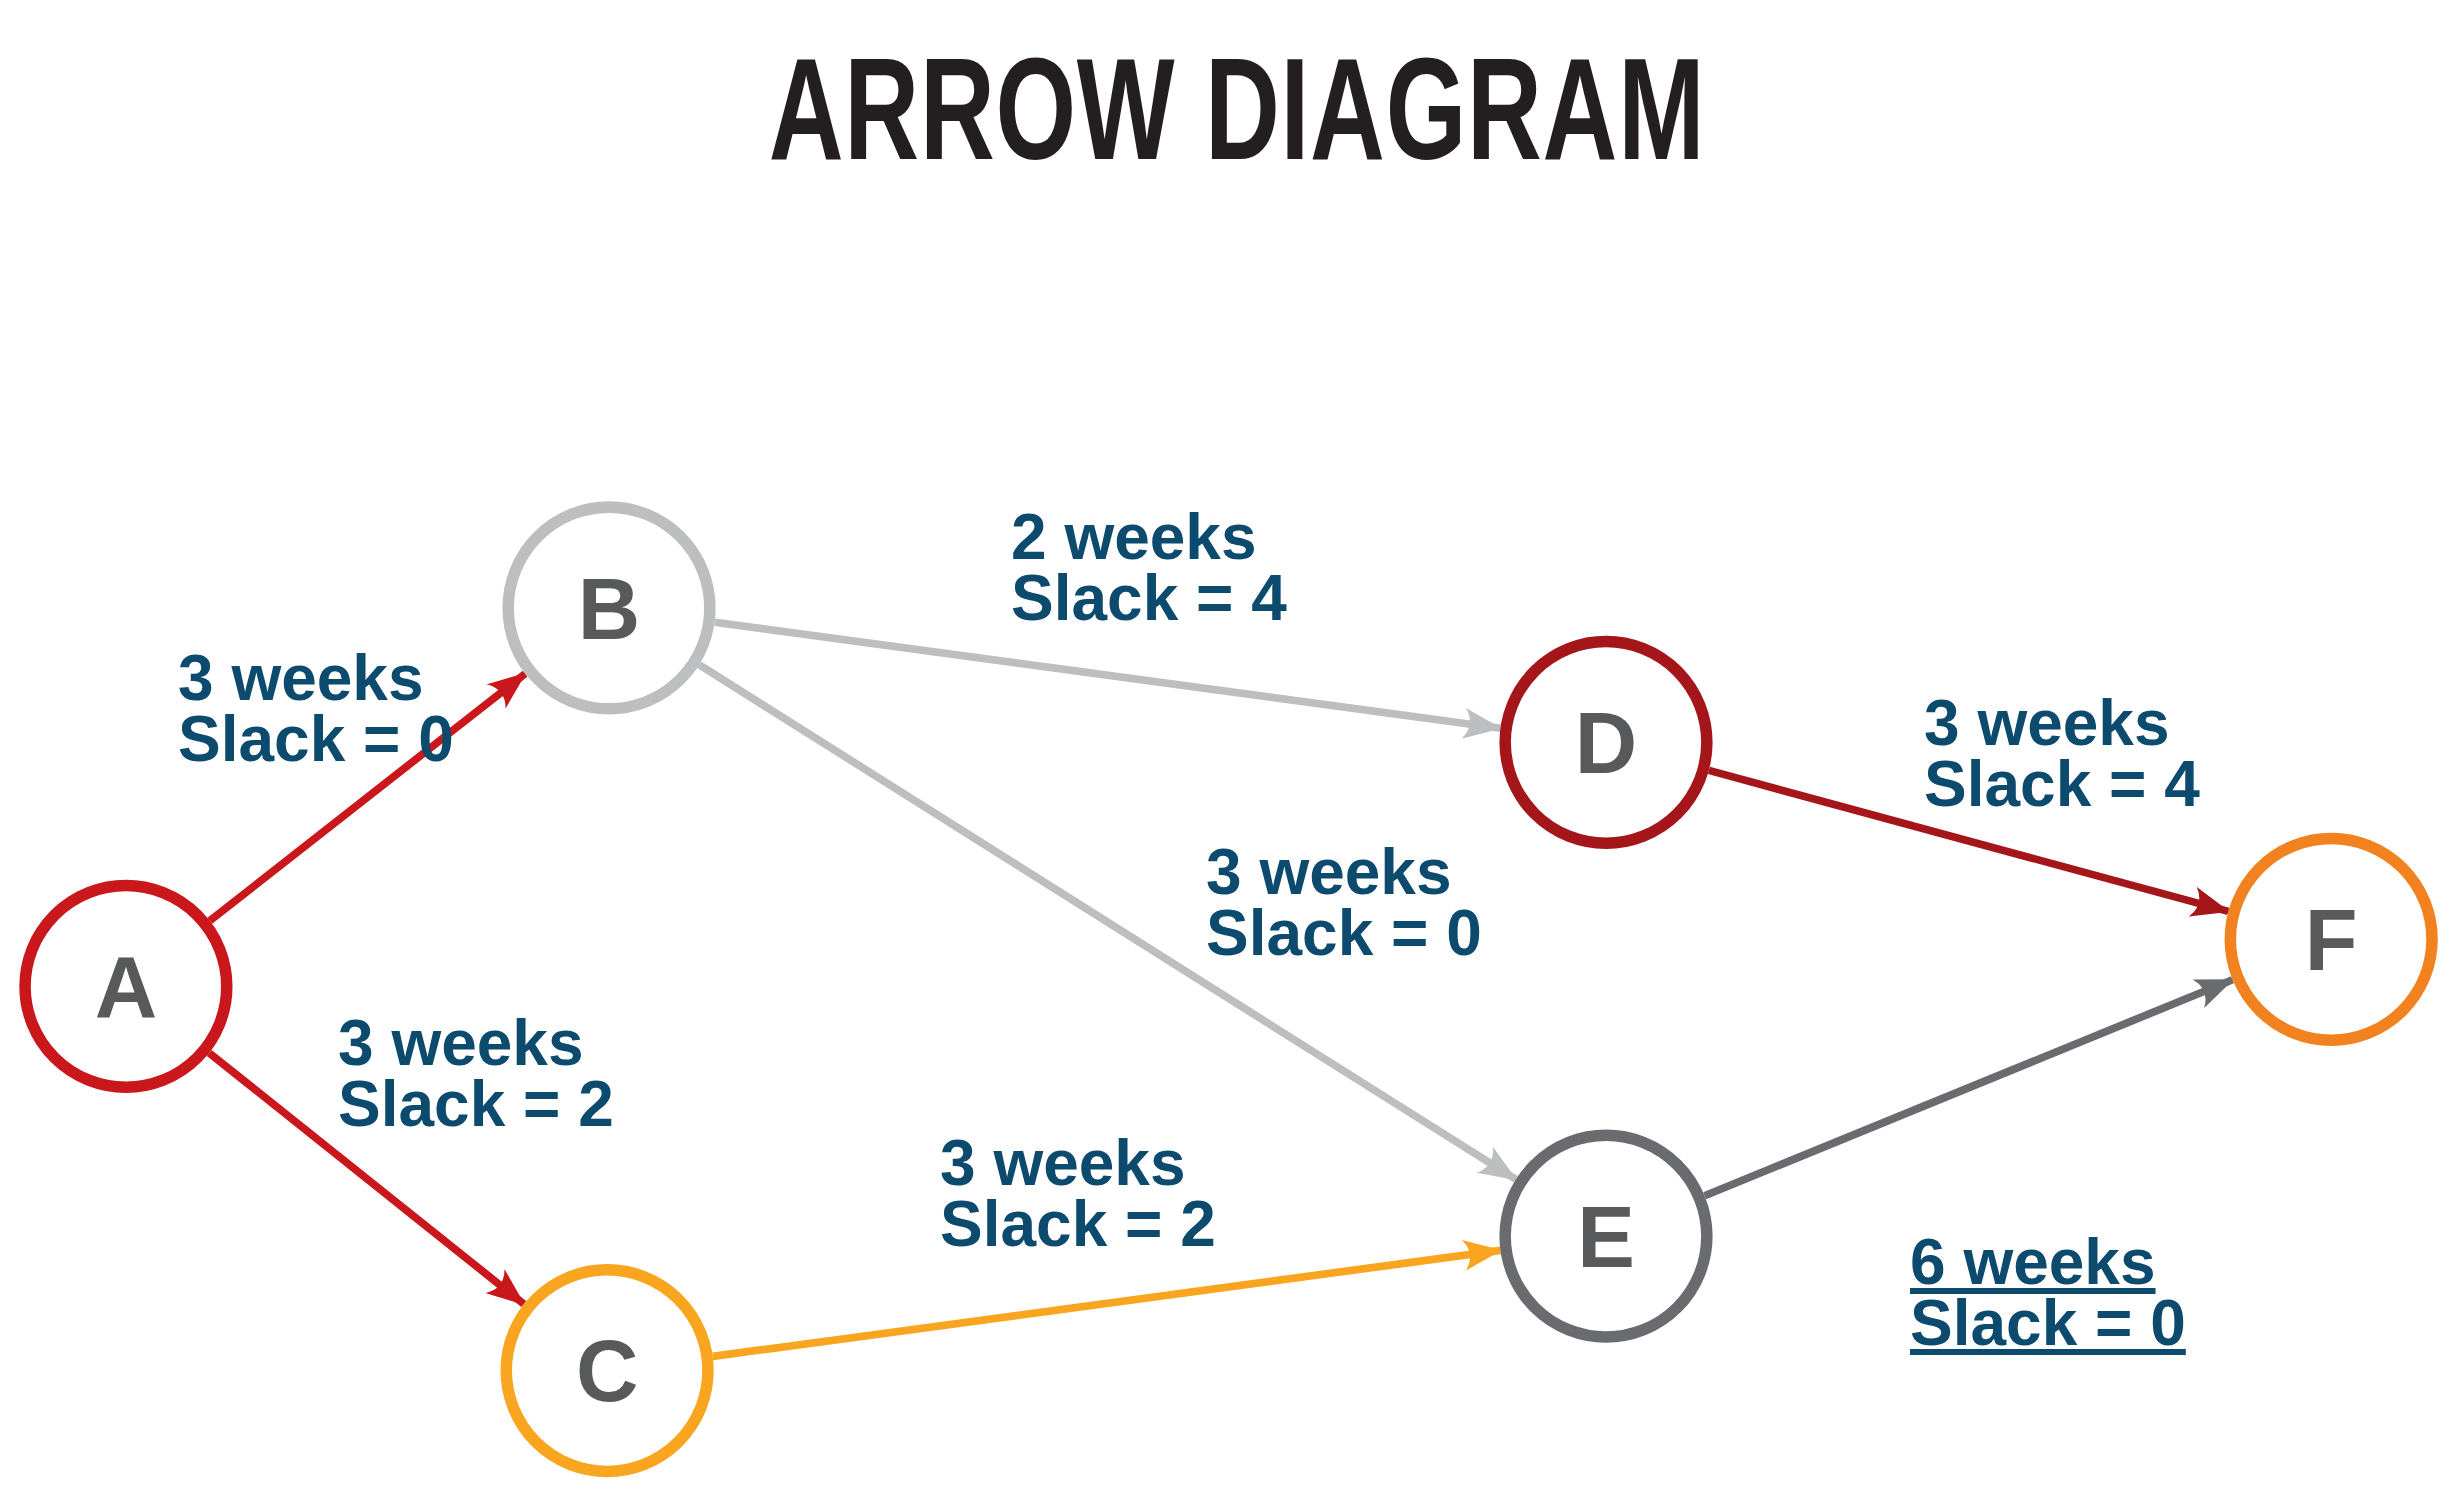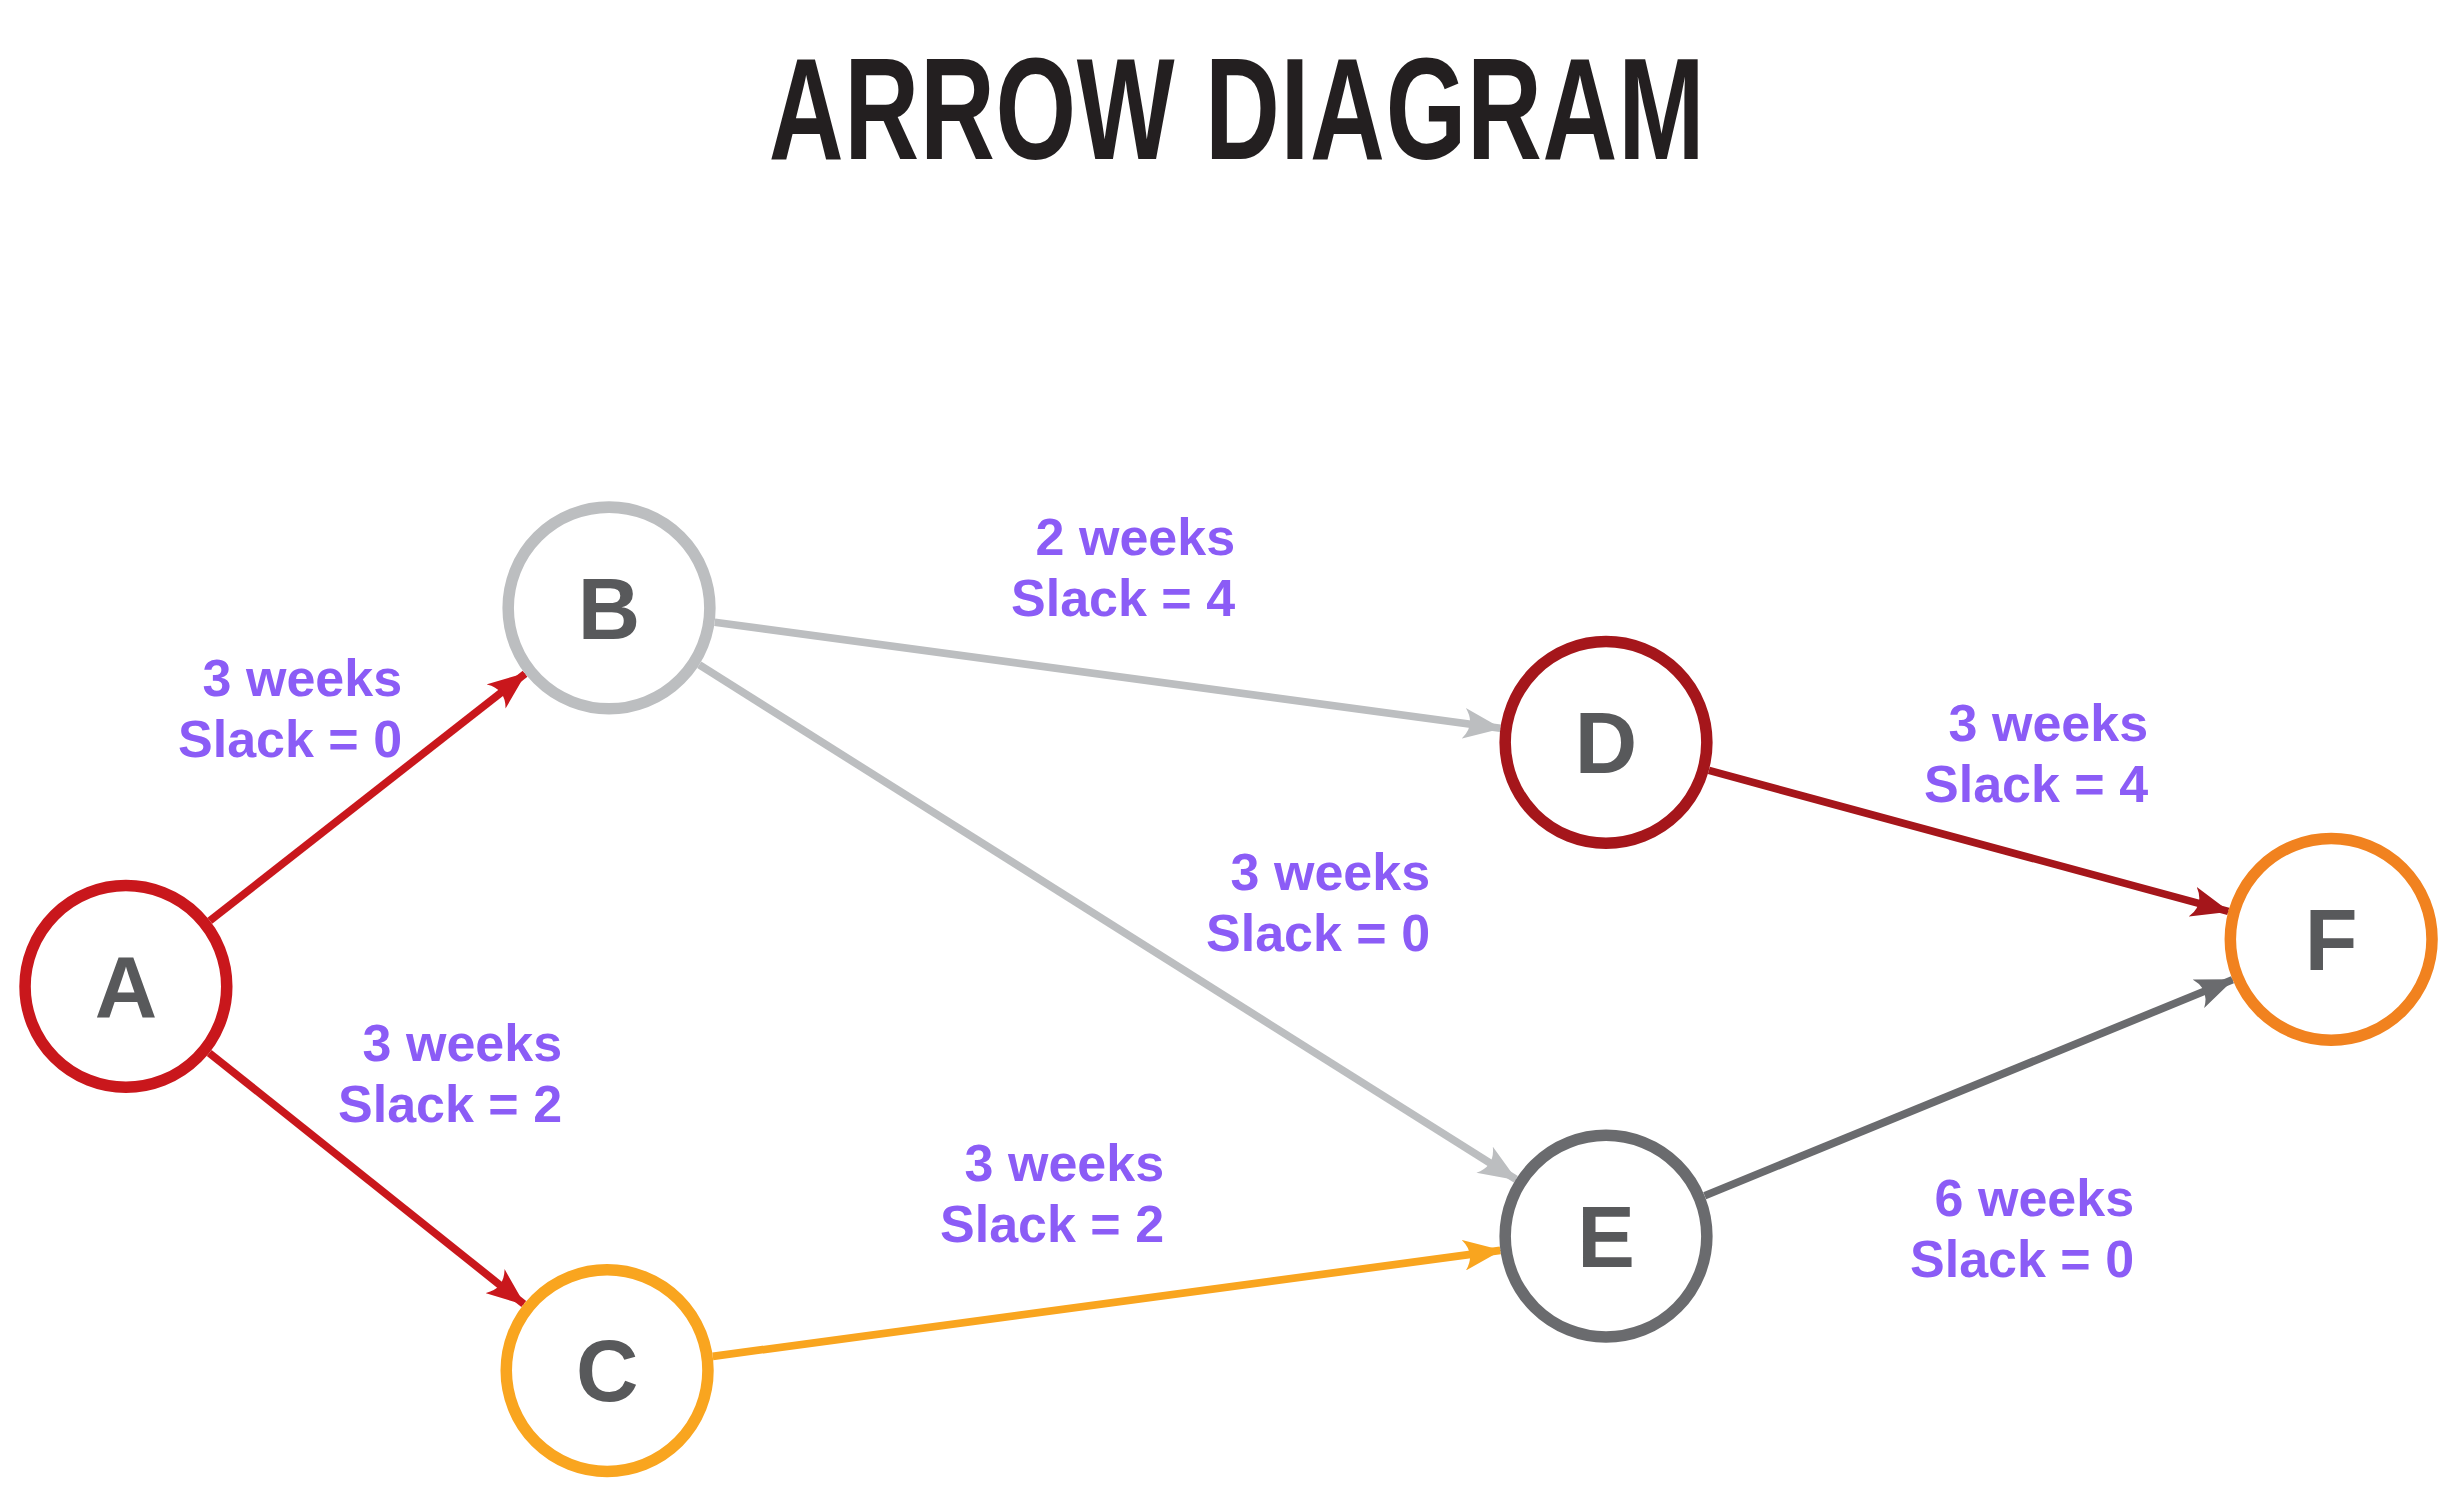--- a/index.html
+++ b/index.html
@@ -23,26 +23,25 @@
     letter-spacing: 1px;
     color: #231F20;
   }
   #diagram {
     position: absolute;
     left: 0; top: 0;
   }
   #edge-labels { position: absolute; left: 0; top: 0; width: 100%; height: 100%; pointer-events: none; }
   .edge-label {
     position: absolute;
-    font-size: 52px;
+    font-size: 64px;
     line-height: 61px;
     font-weight: 700;
-    color: #8b5cf6;
+    color: #0c4a6e;
     white-space: nowrap;
-    text-align: right;
   }
 </style>
 </head>
 <body>
 
 <div class="stage">
   <svg id="diagram" width="2459" height="1507" viewBox="0 0 2560 1569" xmlns="http://www.w3.org/2000/svg">
       <defs>
         <marker id="arrow-red" viewBox="0 0 10 8" refX="9.6" refY="4" markerWidth="40" markerHeight="32" markerUnits="userSpaceOnUse" orient="auto">
           <path d="M0,0 L10,4 L0,8 Q3.2,4 0,0 Z" fill="#C9171C"></path>
@@ -110,20 +109,20 @@
         <div>Slack = 0</div>
       </div>
       <div class="edge-label" style="left: 940px; top: 1133px;">
         <div>3 weeks</div>
         <div>Slack = 2</div>
       </div>
       <div class="edge-label" style="left: 1924px; top: 693px;">
         <div>3 weeks</div>
         <div>Slack = 4</div>
       </div>
-      <div class="edge-label" style="left: 1910px; top: 1168px;">
+      <div class="edge-label" style="left: 1910px; top: 1232px; text-decoration: underline;">
         <div>6 weeks</div>
         <div>Slack = 0</div>
       </div>
     </div>
   <div class="title">ARROW DIAGRAM</div>
 </div>
 
 
 </body></html>

